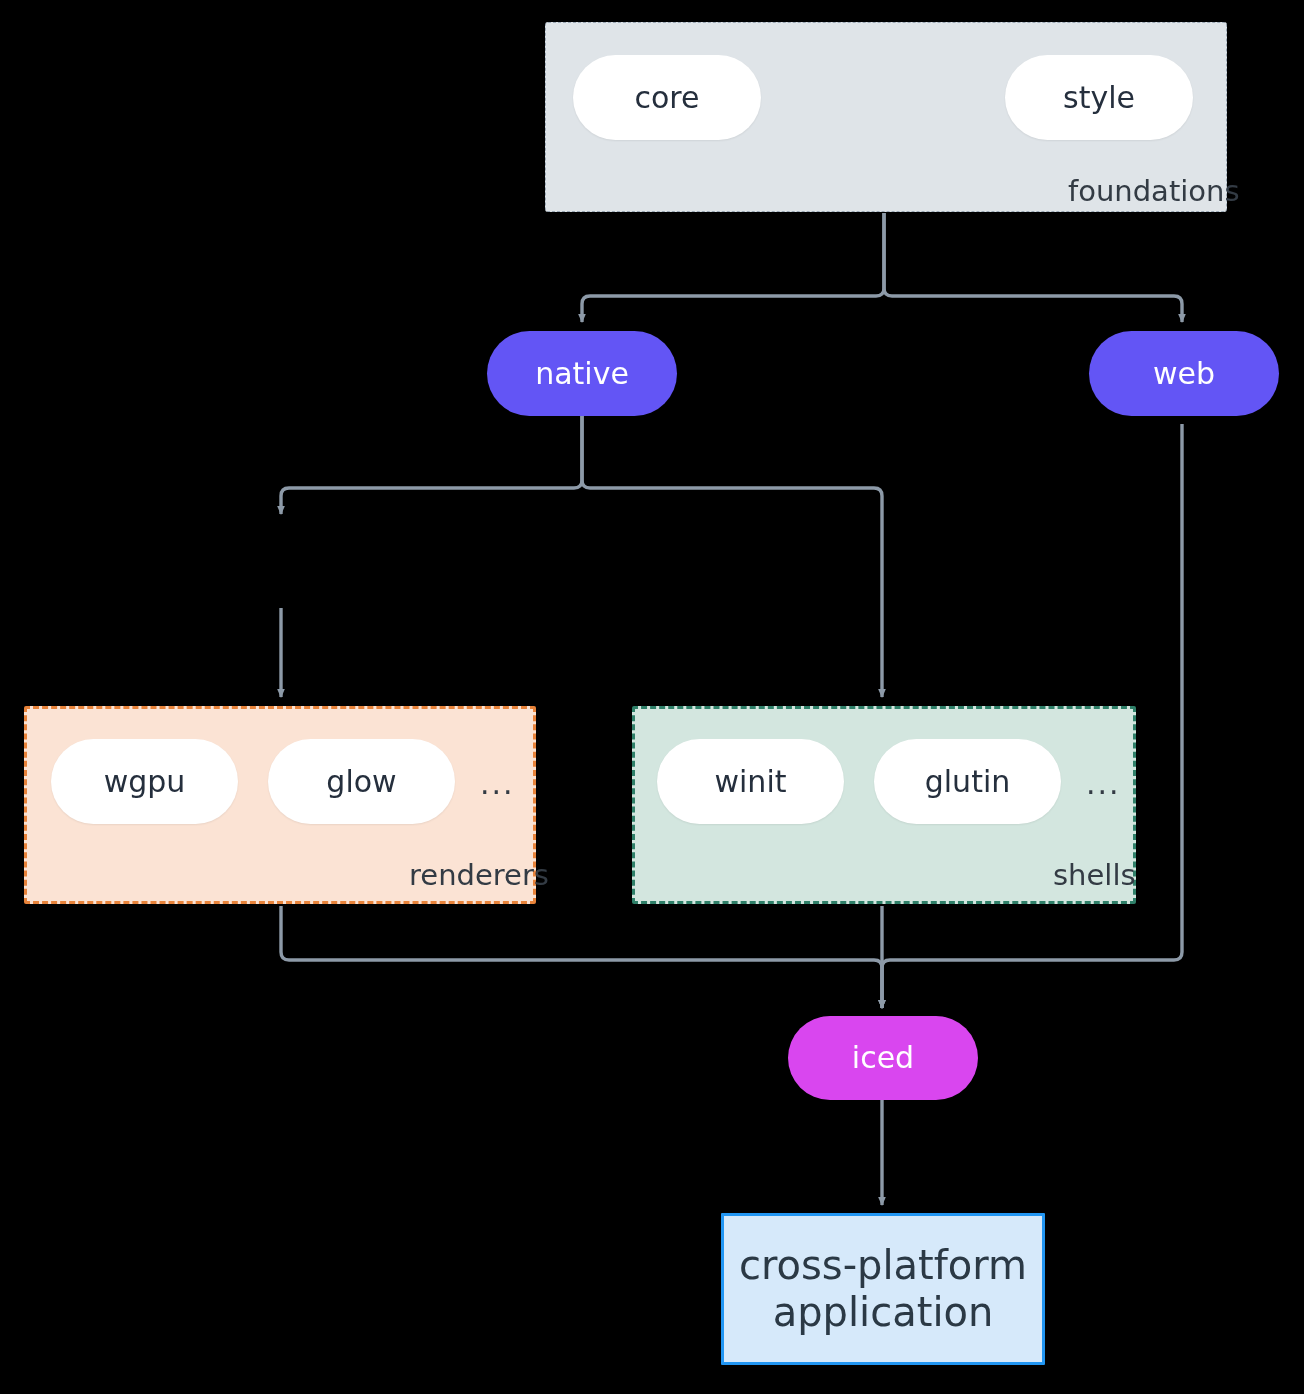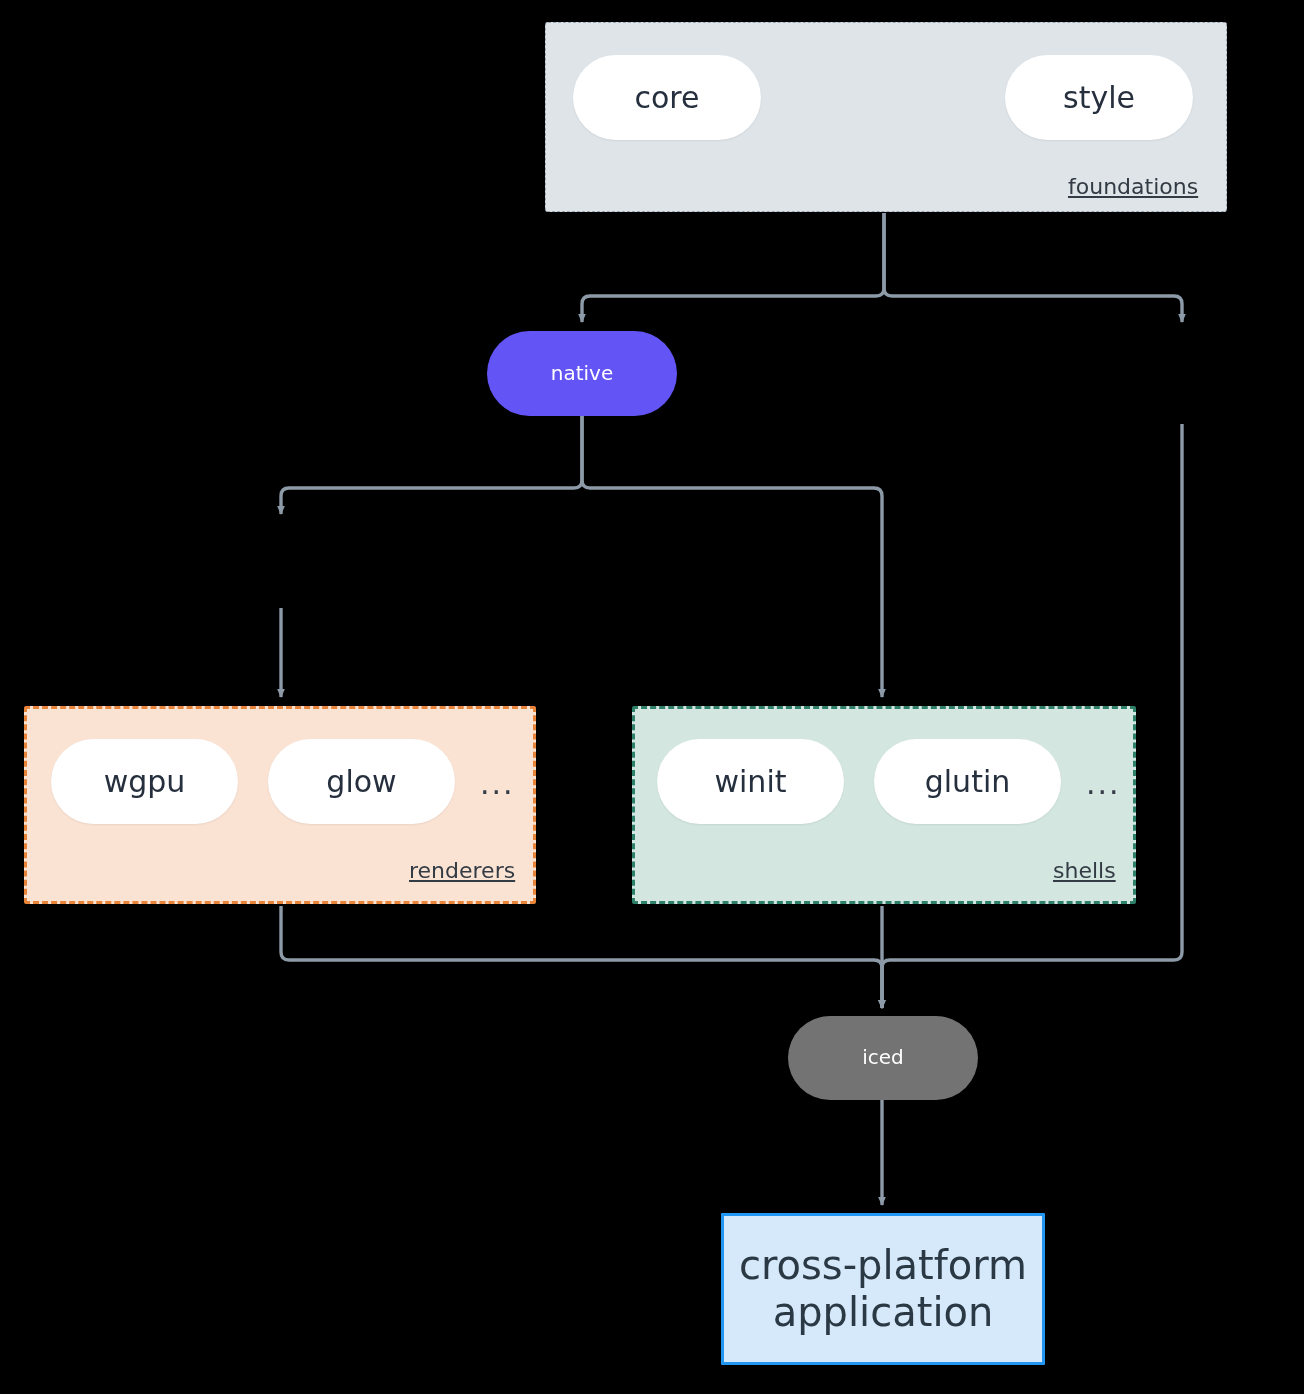--- a/index.html
+++ b/index.html
@@ -32,24 +32,23 @@
     text-align: center;
     line-height: 1.18;
   }
   
   .cluster {
     position: absolute;
     box-sizing: border-box;
   }
   .cluster-label {
     position: absolute;
-    font-size: 22px;
+    font-size: 29px;
     color: #333b44;
     white-space: nowrap;
-    text-decoration: underline;
   }
   #cluster-foundations {
     left: 545px; top: 22px; width: 682px; height: 190px;
     background: #dfe4e8;
     border: 1px dashed #9aa7b4;
     border-radius: 3px;
   }
   #cluster-renderers {
     left: 24px; top: 706px; width: 512px; height: 198px;
     background: #fbe3d4;
@@ -67,25 +66,25 @@
     background: #ffffff;
     border-radius: 999px;
     color: #252f3d;
     font-size: 30px;
     box-shadow: 0 1px 2px rgba(0,0,0,0.07);
   }
   
   .pill-solid {
     border-radius: 999px;
     color: #ffffff;
-    font-size: 20px;
+    font-size: 30px;
   }
   .purple { background: #6355f5; }
   .orange { background: #e8833a; }
-  .blue   { background: #737373; }
+  .blue   { background: #d946ef; }
   
   .rect-node {
     background: #d6e9fa;
     border: 3px solid #2196f3;
     color: #2b3945;
     font-size: 40px;
     border-radius: 1px;
     flex-direction: column;
   }
   .rect-node span { display: block; }
@@ -136,20 +135,23 @@
   <div class="node pill-white" id="node-style" style="left:1005px; top:55px; width:188px; height:85px;">
     <span>style</span>
   </div>
 
   <div class="cluster-label" id="label-foundations" style="left:1068px; top:174px;">foundations</div>
 
   <div class="node pill-solid purple" id="node-native" style="left:487px; top:331px; width:190px; height:85px;">
     <span>native</span>
   </div>
 
+  <div class="node pill-solid purple" id="node-web" style="left:1089px; top:331px; width:190px; height:85px;">
+    <span>web</span>
+  </div>
 
 
   <div class="cluster" id="cluster-renderers"></div>
 
   <div class="node pill-white" id="node-wgpu" style="left:51px; top:739px; width:187px; height:85px;">
     <span>wgpu</span>
   </div>
 
   <div class="node pill-white" id="node-glow" style="left:268px; top:739px; width:187px; height:85px;">
     <span>glow</span>

